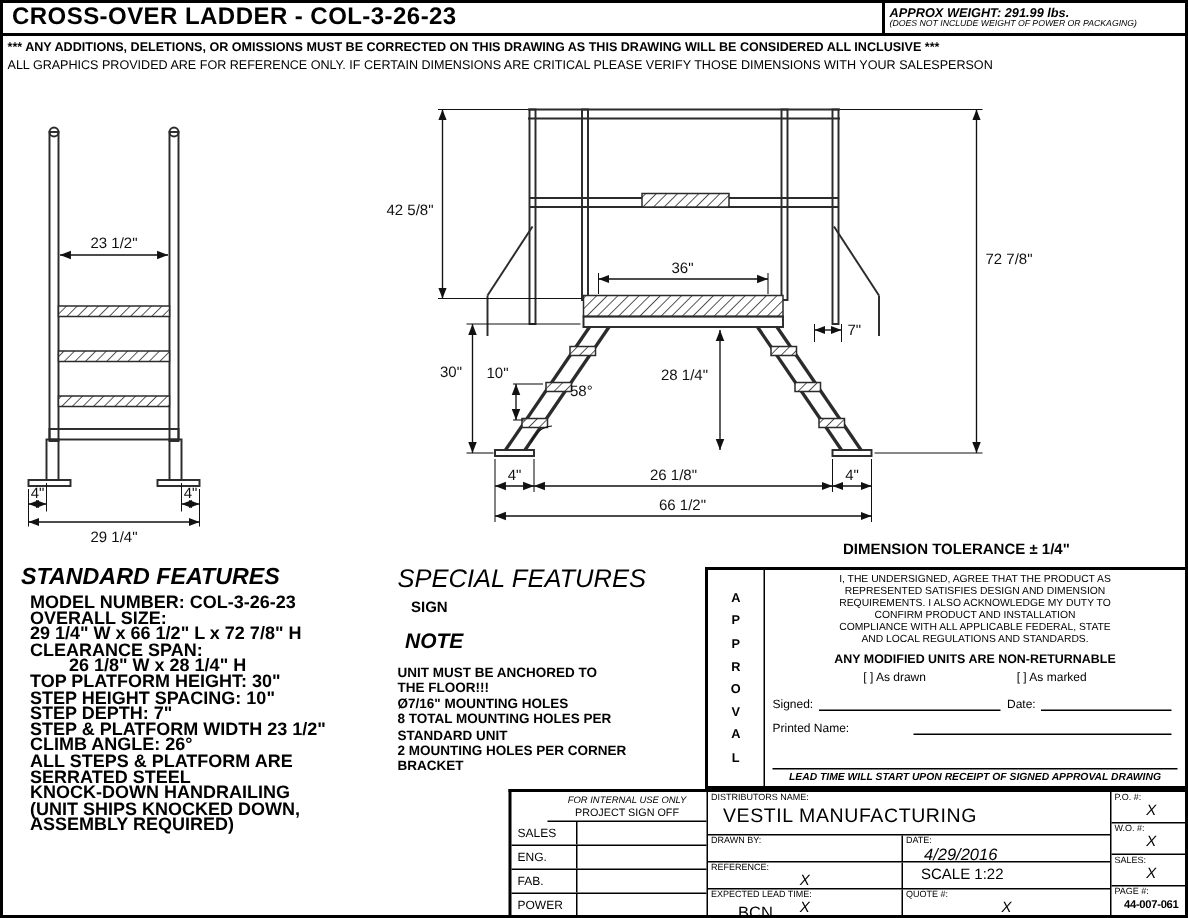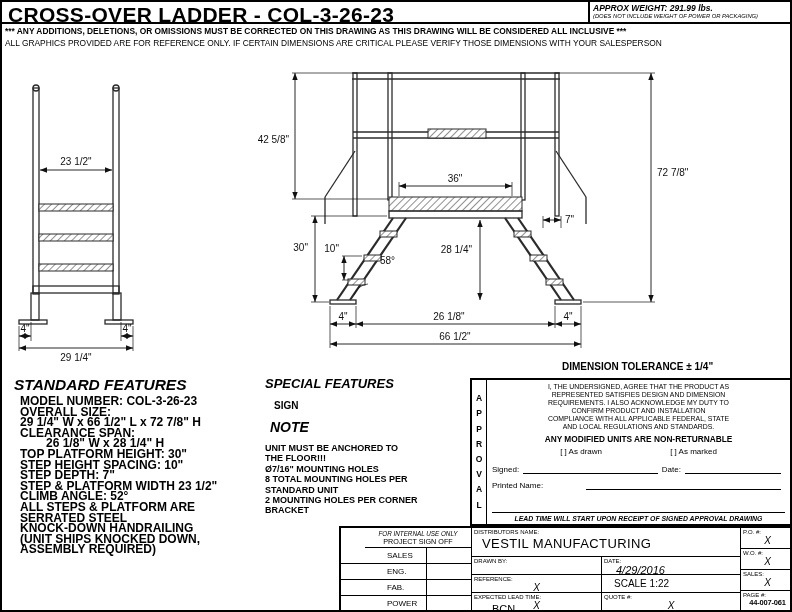--- a/index.html
+++ b/index.html
@@ -6,69 +6,69 @@
   html,body { background:#888; }
   #page {
     position:relative; width:792px; height:612px; background:#fff;
     border:2px solid #000; overflow:hidden; margin:0 auto;
     font-family:"Liberation Sans", sans-serif; color:#000;
   }
   .abs { position:absolute; }
 
   
   #title-row { left:0; top:0; width:586px; height:22px; border-bottom:2px solid #000; }
-  #page-title { margin:1px 0 0 6px; font-size:21px; font-weight:bold; letter-spacing:.3px; white-space:nowrap; }
+  #page-title { margin:1px 0 0 6px; font-size:16px; font-weight:bold; letter-spacing:.3px; white-space:nowrap; }
   #weight-box { left:586px; top:0; width:204px; height:22px; border-left:2px solid #000; border-bottom:2px solid #000; padding:1px 3px; }
   #weight-line { font-size:8.5px; font-weight:bold; white-space:nowrap;font-style:italic; }
   #weight-note { font-size:5.8px; font-style:italic; white-space:nowrap; }
   #disclaimer1 { left:3px; top:24px; font-size:8.4px; font-weight:bold; white-space:nowrap; }
   #disclaimer2 { left:3px; top:36px; font-size:8.4px; white-space:nowrap; }
 
   
   #drawing { left:0; top:46px; }
   .struct { stroke:#2b2b2b; stroke-width:1.3; fill:none; }
   .thick  { stroke:#2b2b2b; stroke-width:2.2; fill:none; }
   .step   { fill:url(#hatch); stroke:#2b2b2b; stroke-width:1; }
   .dim    { stroke:#111; stroke-width:.9; fill:none; }
   .ext    { stroke:#111; stroke-width:.7; fill:none; }
   .dimtxt { font:10px "Liberation Sans", sans-serif; fill:#111; }
 
   
   #std-heading  { left:12px;  top:374px; font-size:15.5px; font-weight:bold; font-style:italic; white-space:nowrap; }
   #std-list     { left:18px;  top:394px; font-size:12px; font-weight:bold; line-height:10.6px; white-space:nowrap; }
   #std-list div:nth-child(5) { padding-left:26px; }
-  #spec-heading { left:263px; top:374px; font-size:13px; font-weight:bold; font-style:italic; white-space:nowrap; }
+  #spec-heading { left:263px; top:374px; font-size:17px; font-weight:normal; font-style:italic; white-space:nowrap; }
   #spec-value   { left:272px; top:398px; font-size:10px; font-weight:bold; }
   #note-heading { left:268px; top:417px; font-size:14px; font-weight:bold; font-style:italic; }
   #note-list    { left:263px; top:441px; font-size:9px; font-weight:bold; line-height:10.4px; white-space:nowrap; }
   #tolerance    { left:560px; top:359px; font-size:10px; font-weight:bold; white-space:nowrap; }
 
   
   #approval { left:468px; top:376px; width:322px; height:148px; border:2px solid #000; display:flex; }
-  #approval-strip { width:15px; border-right:1.5px solid #000; display:flex; align-items:center; justify-content:center; }
+  #approval-strip { width:38px; border-right:1.5px solid #000; display:flex; align-items:center; justify-content:center; }
   #approval-strip div { width:9px; word-break:break-all; font-size:8.5px; font-weight:bold; line-height:15.2px; text-align:center; }
   #approval-body { flex:1; padding:3px 5px 2px; display:flex; flex-direction:column; }
   .appr-statement { font-size:6.9px; line-height:8.1px; text-align:center; white-space:nowrap; }
   .appr-nonret { font-size:8.3px; font-weight:bold; text-align:center; margin-top:2px; white-space:nowrap; }
   .appr-checks { display:flex; justify-content:space-evenly; font-size:8px; margin-top:3px; }
   .appr-sign { display:flex; font-size:8px; margin-top:9px; align-items:flex-end; }
   .appr-printed { display:flex; font-size:8px; margin-top:7px; align-items:flex-end;gap:39px; }
   .ul { border-bottom:1px solid #000; height:9px; margin:0 4px; }
   .grow14 { flex:1.4; } .grow1 { flex:1; }
   .appr-lead { margin-top:auto; border-top:1.5px solid #000; font-size:6.9px; font-style:italic; font-weight:bold; text-align:center; padding-top:2px; white-space:nowrap; }
 
   
   #title-block { left:337px; top:524px; width:453px; height:86px; border-top:2px solid #000; border-left:2px solid #000; }
   #internal { left:0; top:0; width:131px; height:84px; border-right:1.5px solid #000; }
   #internal-header { height:20px; border-bottom:1px solid #000; text-align:center;margin-left:24px; }
   #internal-header .l1 { font-size:6.3px; font-style:italic; padding-top:2px; }
   #internal-header .l2 { font-size:7.2px; }
   .int-row { height:16px; border-bottom:1px solid #000; display:flex; }
   .int-row:last-child { border-bottom:none; }
-  .int-label { width:44px; border-right:1px solid #000; font-size:8px; padding:3px 0 0 4px;margin-left:42px; }
+  .int-label { width:44px; border-right:1px solid #000; font-size:8px; padding:3px 0 0 4px; }
   .int-cell { flex:1; }
   #distrib { left:131px; top:0; width:269px; height:84px; border-right:1.5px solid #000; }
   #distrib-row1 { height:29px; border-bottom:1px solid #000; position:relative; }
   .tb-small { font-size:6px; padding:1px 0 0 2px; }
   #company { font-size:13px; letter-spacing:.4px; padding-left:10px; margin-top:1px; white-space:nowrap; }
   .tb-row { display:flex; border-bottom:1px solid #000; }
   .tb-row:last-child { border-bottom:none; }
   #distrib-row2, #distrib-row3 { height:18px; } #distrib-row4 { height:19px; }
   .tb-cell-a { width:130px; border-right:1px solid #000; position:relative; }
   .tb-cell-b { flex:1; position:relative; }
@@ -227,21 +227,21 @@
   <div class="abs" id="std-list">
     <div>MODEL NUMBER: COL-3-26-23</div>
     <div>OVERALL SIZE:</div>
     <div>29 1/4" W x 66 1/2" L x 72 7/8" H</div>
     <div>CLEARANCE SPAN:</div>
     <div>26 1/8" W x 28 1/4" H</div>
     <div>TOP PLATFORM HEIGHT: 30"</div>
     <div>STEP HEIGHT SPACING: 10"</div>
     <div>STEP DEPTH: 7"</div>
     <div>STEP &amp; PLATFORM WIDTH 23 1/2"</div>
-    <div>CLIMB ANGLE: 52°</div>
+    <div>CLIMB ANGLE: 26°</div>
     <div>ALL STEPS &amp; PLATFORM ARE</div>
     <div>SERRATED STEEL</div>
     <div>KNOCK-DOWN HANDRAILING</div>
     <div>(UNIT SHIPS KNOCKED DOWN,</div>
     <div>ASSEMBLY REQUIRED)</div>
   </div>
 
   <div class="abs" id="spec-heading">SPECIAL FEATURES</div>
   <div class="abs" id="spec-value">SIGN</div>
   <div class="abs" id="note-heading">NOTE</div>

